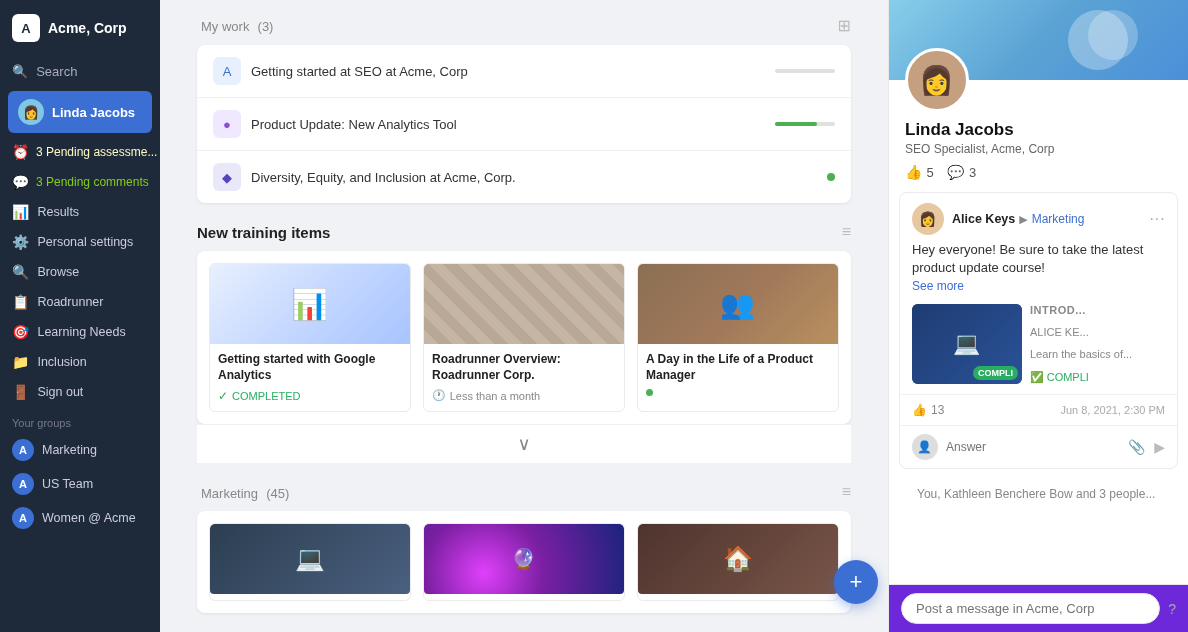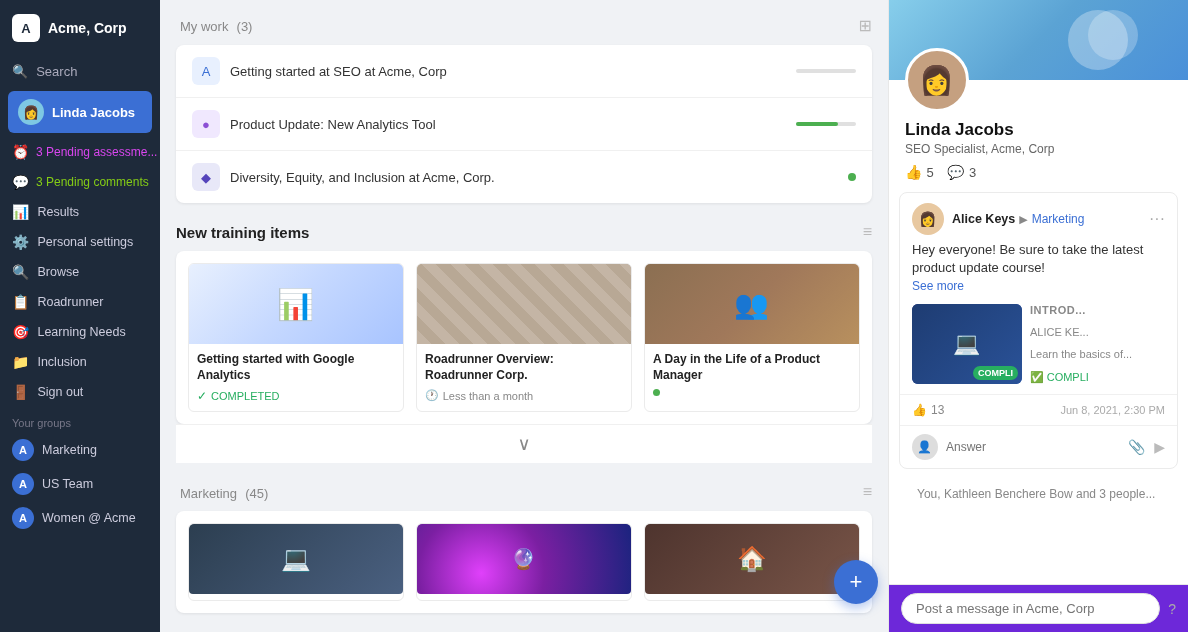--- a/index.html
+++ b/index.html
@@ -95,21 +95,21 @@
       display: flex; align-items: center; justify-content: center;
       font-size: 11px;
       font-weight: 700;
       color: #fff;
     }
 
     
     .main {
       flex: 1;
       overflow-y: auto;
-      padding: 16px 16px;
+      padding: 16px 37px;
       background: #f0f2f5;
     }
 
     
     .section-header {
       display: flex;
       align-items: center;
       justify-content: space-between;
       margin-bottom: 10px;
     }
@@ -513,21 +513,21 @@
 
   <div class="sidebar-user">
     <div class="sidebar-user-avatar">
       <span>👩</span>
     </div>
     <span>Linda Jacobs</span>
   </div>
 
   <div class="sidebar-nav-item">
     <span class="icon">⏰</span>
-    <span style="font-size:12px;color:#d946ef;text-align:center;">3 Pending assessme...</span>
+    <span style="font-size:12px;color:#fef9c3;text-align:center;">3 Pending assessme...</span>
   </div>
   <div class="sidebar-nav-item">
     <span class="icon">💬</span>
     <span style="font-size:12px;color:#84cc16;">3 Pending comments</span>
   </div>
   <div class="sidebar-nav-item">
     <span class="icon">📊</span>
     <span>Results</span>
   </div>
   <div class="sidebar-nav-item">

